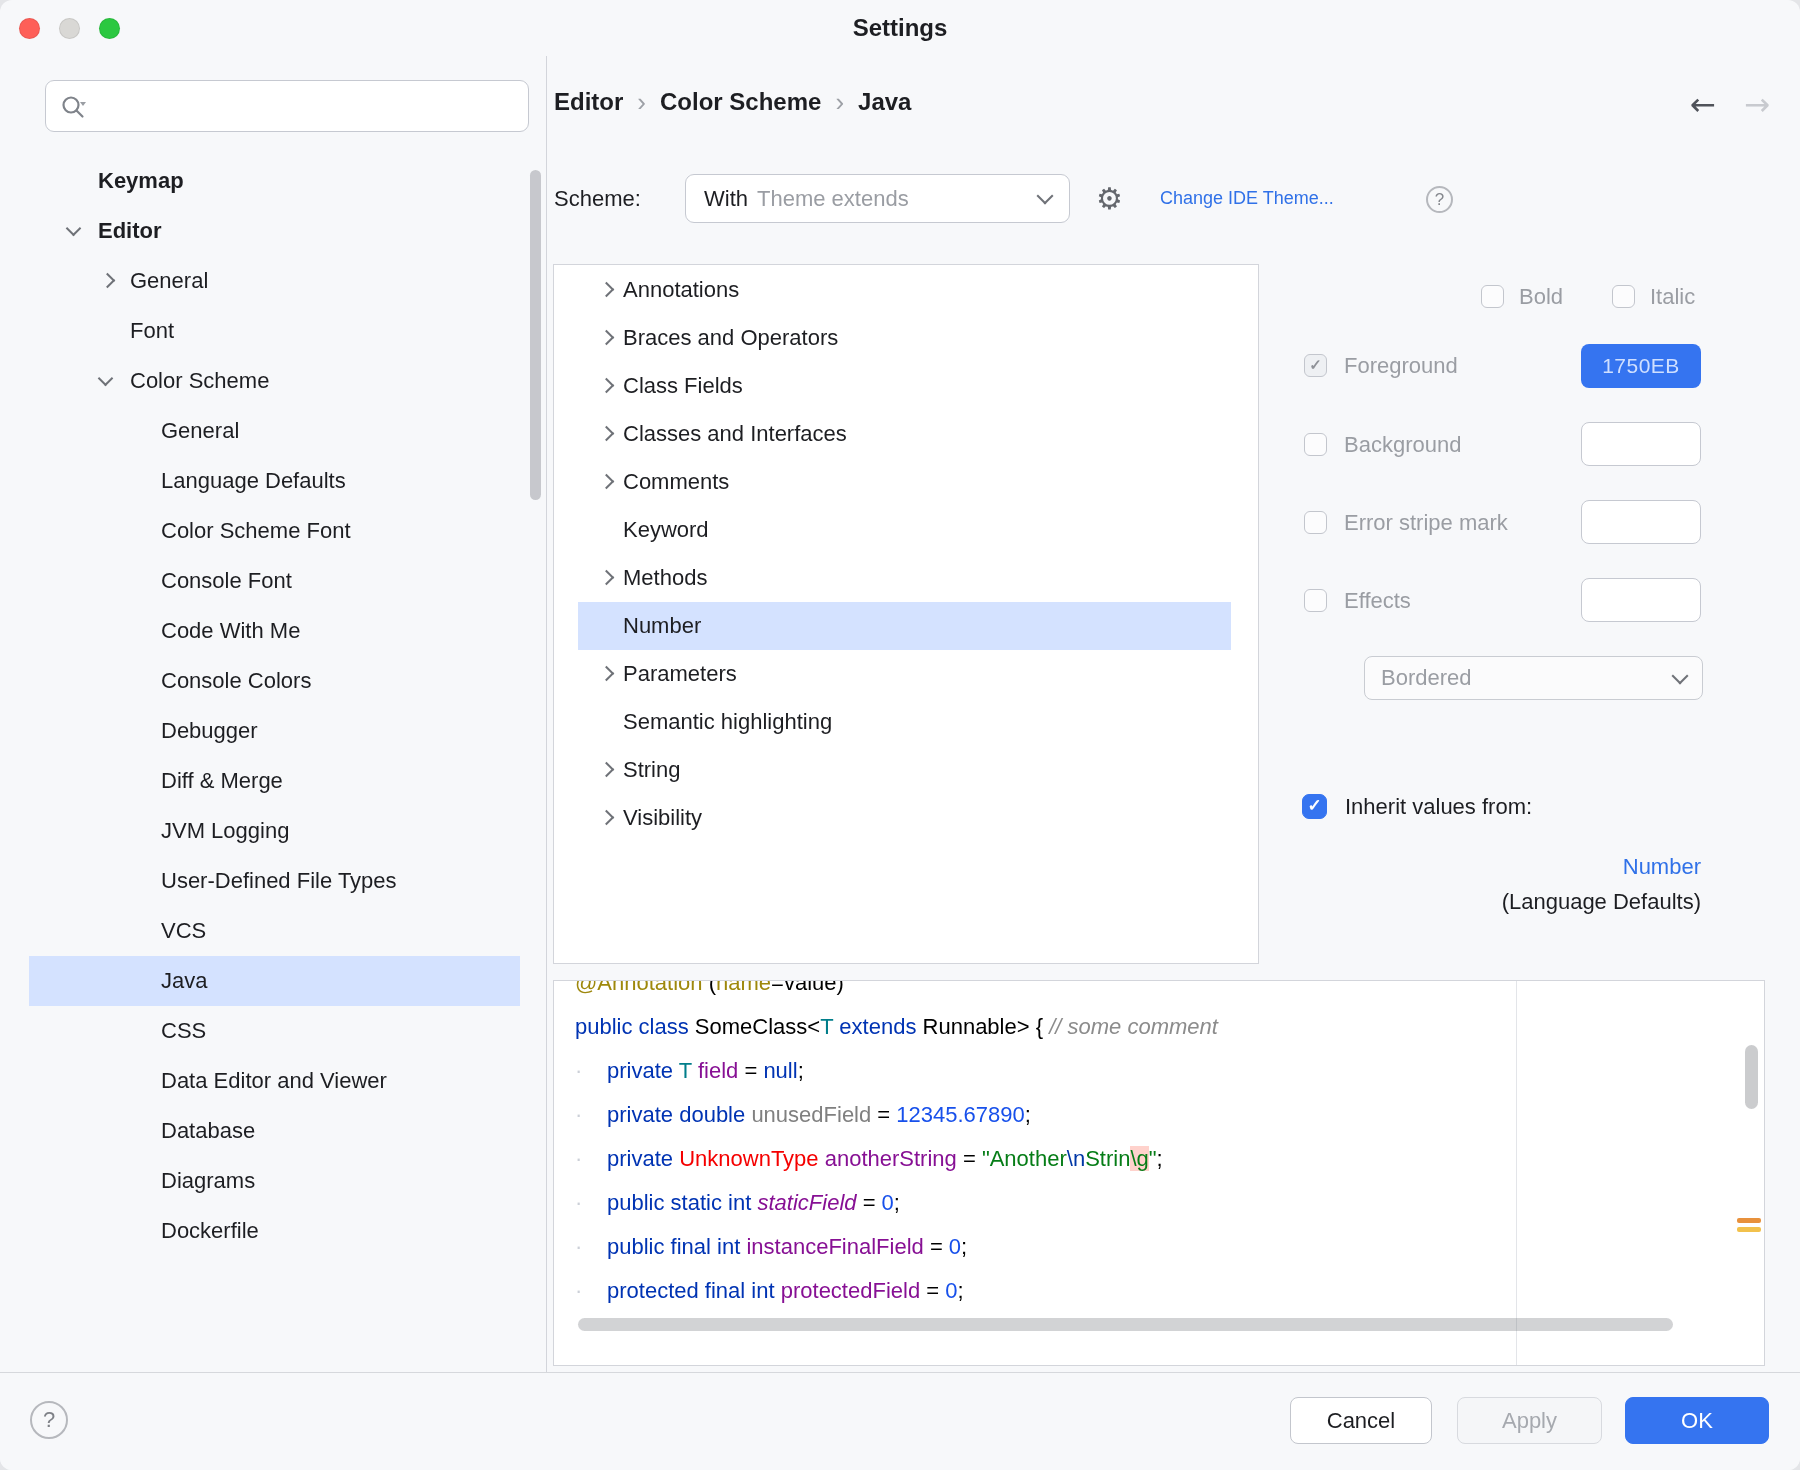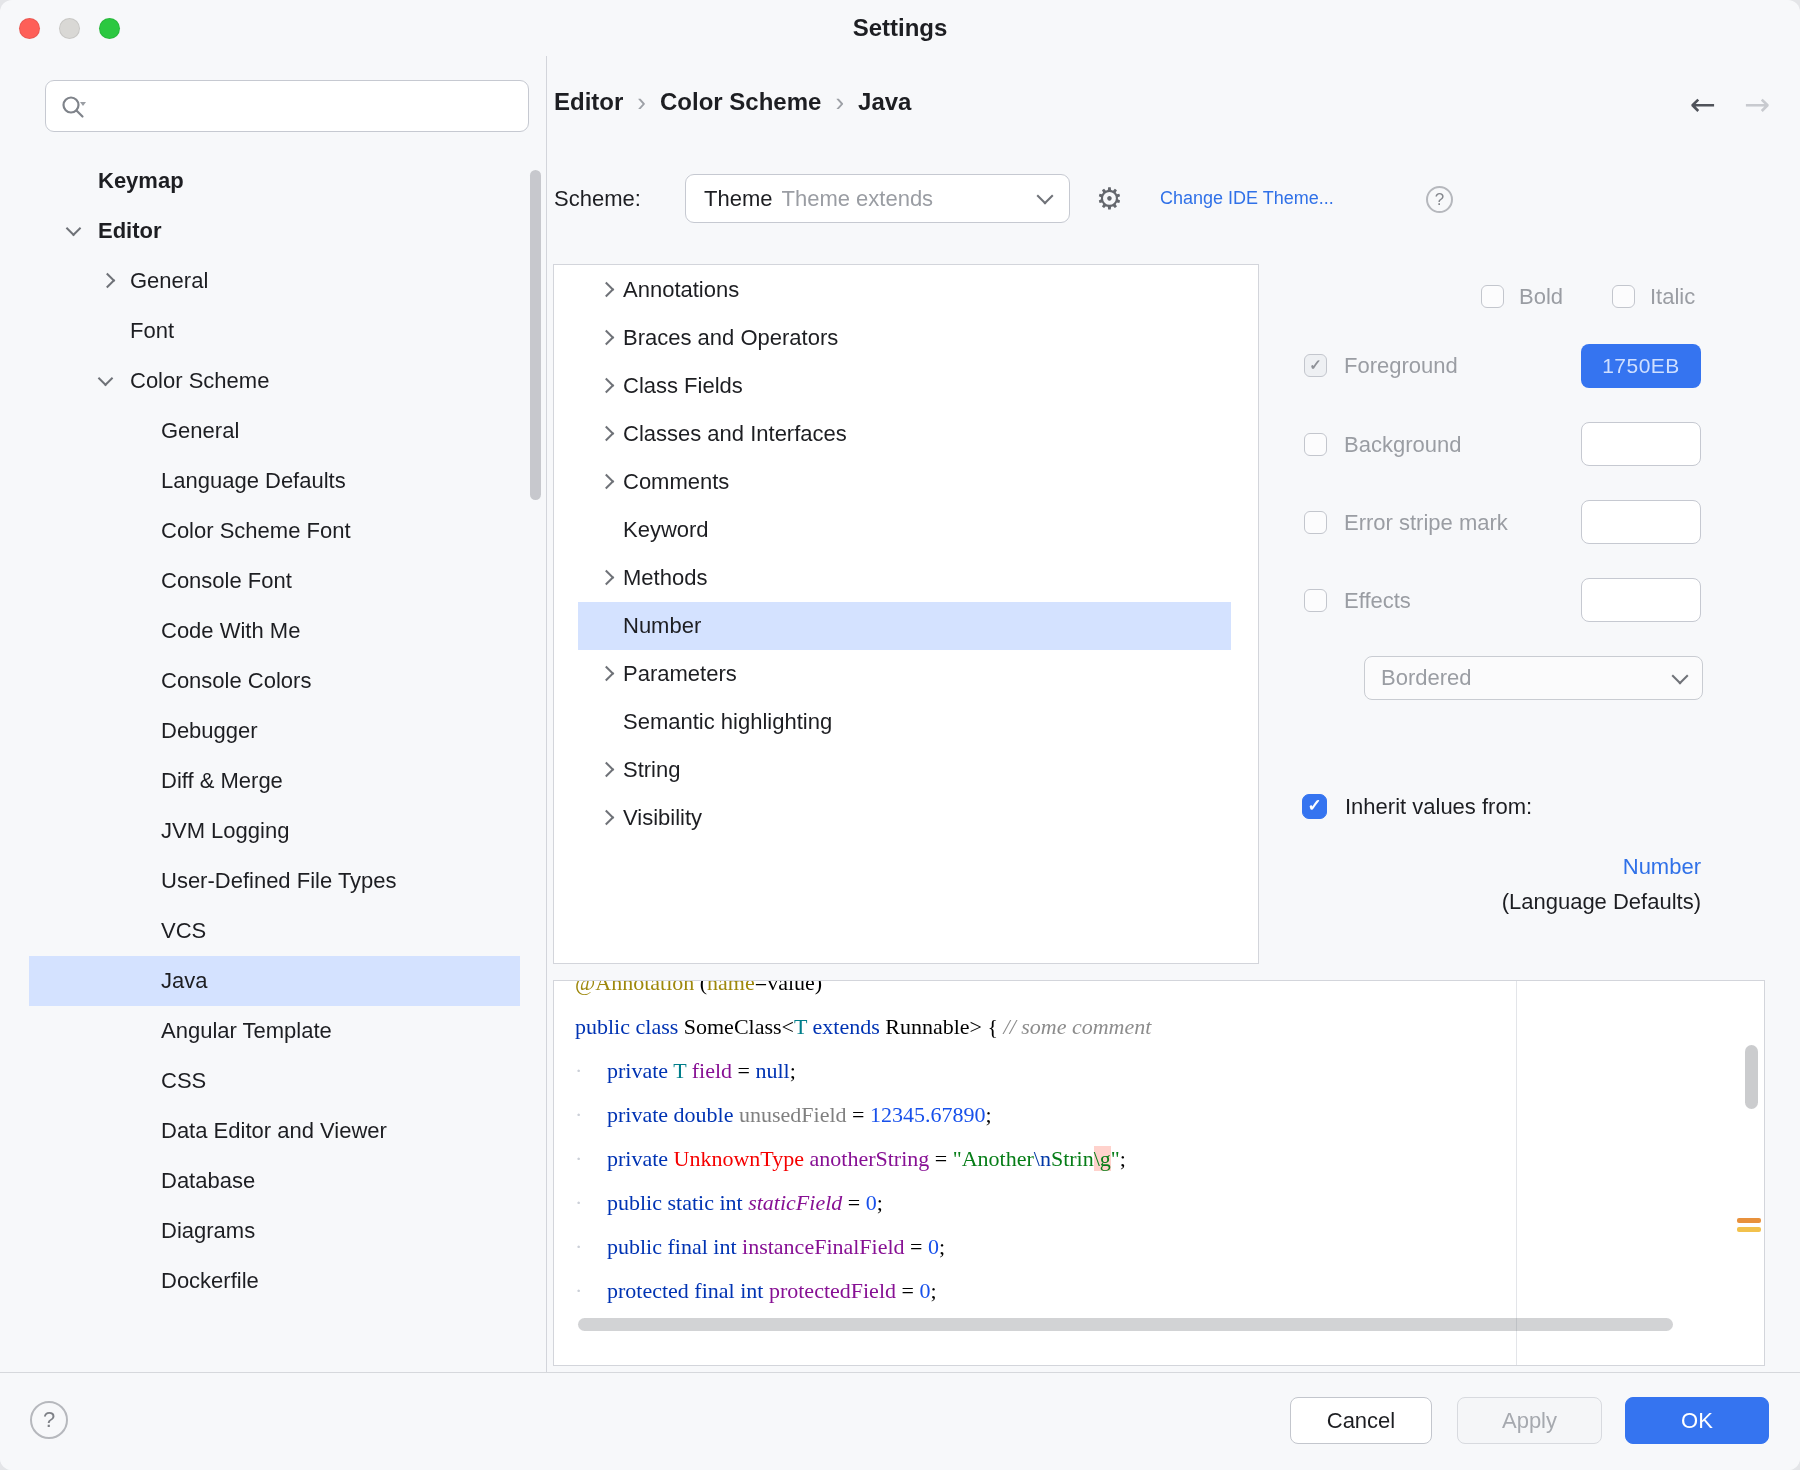--- a/index.html
+++ b/index.html
@@ -97,21 +97,21 @@
     border:1px solid #c6c9d1;border-radius:8px;box-sizing:border-box;}
   .dd-disabled{position:absolute;left:846px;top:600px;width:339px;height:44px;background:#fbfbfc;
     border:1px solid #c9ccd2;border-radius:8px;box-sizing:border-box;
     display:flex;align-items:center;padding:0 16px;font-size:22px;color:#9a9da3;}
   .inherit-link{position:absolute;right:99px;top:798px;font-size:22px;color:var(--link,#3574f0);cursor:pointer;}
   .inherit-src{position:absolute;right:99px;top:833px;font-size:22px;color:#1d1e22;}
 
   
   .preview{position:absolute;left:35px;top:924px;width:1212px;height:386px;background:#fff;
     border:1px solid var(--border,#d3d5db);box-sizing:border-box;overflow:hidden;}
-  .code{position:absolute;left:21px;top:-20px;font-family:Liberation Serif, serif;
+  .code{position:absolute;left:21px;top:-20px;font-family:Liberation Sans, sans-serif;
     font-size:22px;line-height:44px;white-space:pre;}
   .code-line{height:44px;}
   .ws{display:inline-block;width:32px;color:#ccd0d8;}
   .tok-comment{font-style:italic;}
   .tok-staticfield{font-style:italic;}
   .margin-guide{position:absolute;left:962px;top:0;bottom:0;width:1px;background:#e3e5e9;}
   .stripe{position:absolute;right:3px;width:24px;height:5px;border-radius:2px;}
   .v-thumb{position:absolute;right:6px;top:64px;width:13px;height:64px;background:rgba(105,108,115,.35);border-radius:7px;}
   .h-thumb{position:absolute;left:24px;top:337px;width:1095px;height:13px;background:rgba(105,108,115,.30);border-radius:7px;}
 
@@ -210,24 +210,20 @@
         <div class="tree-row" style="padding-left: 97px;">
           <span class="chev-slot"></span>
           <span>VCS</span>
         </div>
         <div class="tree-row selected" style="padding-left: 97px;">
           <span class="chev-slot"></span>
           <span>Java</span>
         </div>
         <div class="tree-row" style="padding-left: 97px;">
           <span class="chev-slot"></span>
-          <span>Angular Template</span>
-        </div>
-        <div class="tree-row" style="padding-left: 97px;">
-          <span class="chev-slot"></span>
           <span>CSS</span>
         </div>
         <div class="tree-row" style="padding-left: 97px;">
           <span class="chev-slot"></span>
           <span>Data Editor and Viewer</span>
         </div>
         <div class="tree-row" style="padding-left: 97px;">
           <span class="chev-slot"></span>
           <span>Database</span>
         </div>
@@ -253,21 +249,21 @@
         <span class="crumb">Java</span>
       </div>
 
     <div class="nav">
       <span class="back">←</span>
       <span class="fwd">→</span>
     </div>
 
     <span class="scheme-label">Scheme:</span>
     <div class="scheme-select">
-      <span>Theme</span>
+      <span>With</span>
       <span class="scheme-suffix">Theme extends</span>
       <span class="dd-chev"></span>
     </div>
     <span class="gear">⚙</span>
     <a class="theme-link">Change IDE Theme...</a>
     <span class="help-badge toolbar">?</span>
 
     <div class="attr-panel" id="attr-list">
         <div class="attr-row">
           <span class="chev-slot c-right"></span>

